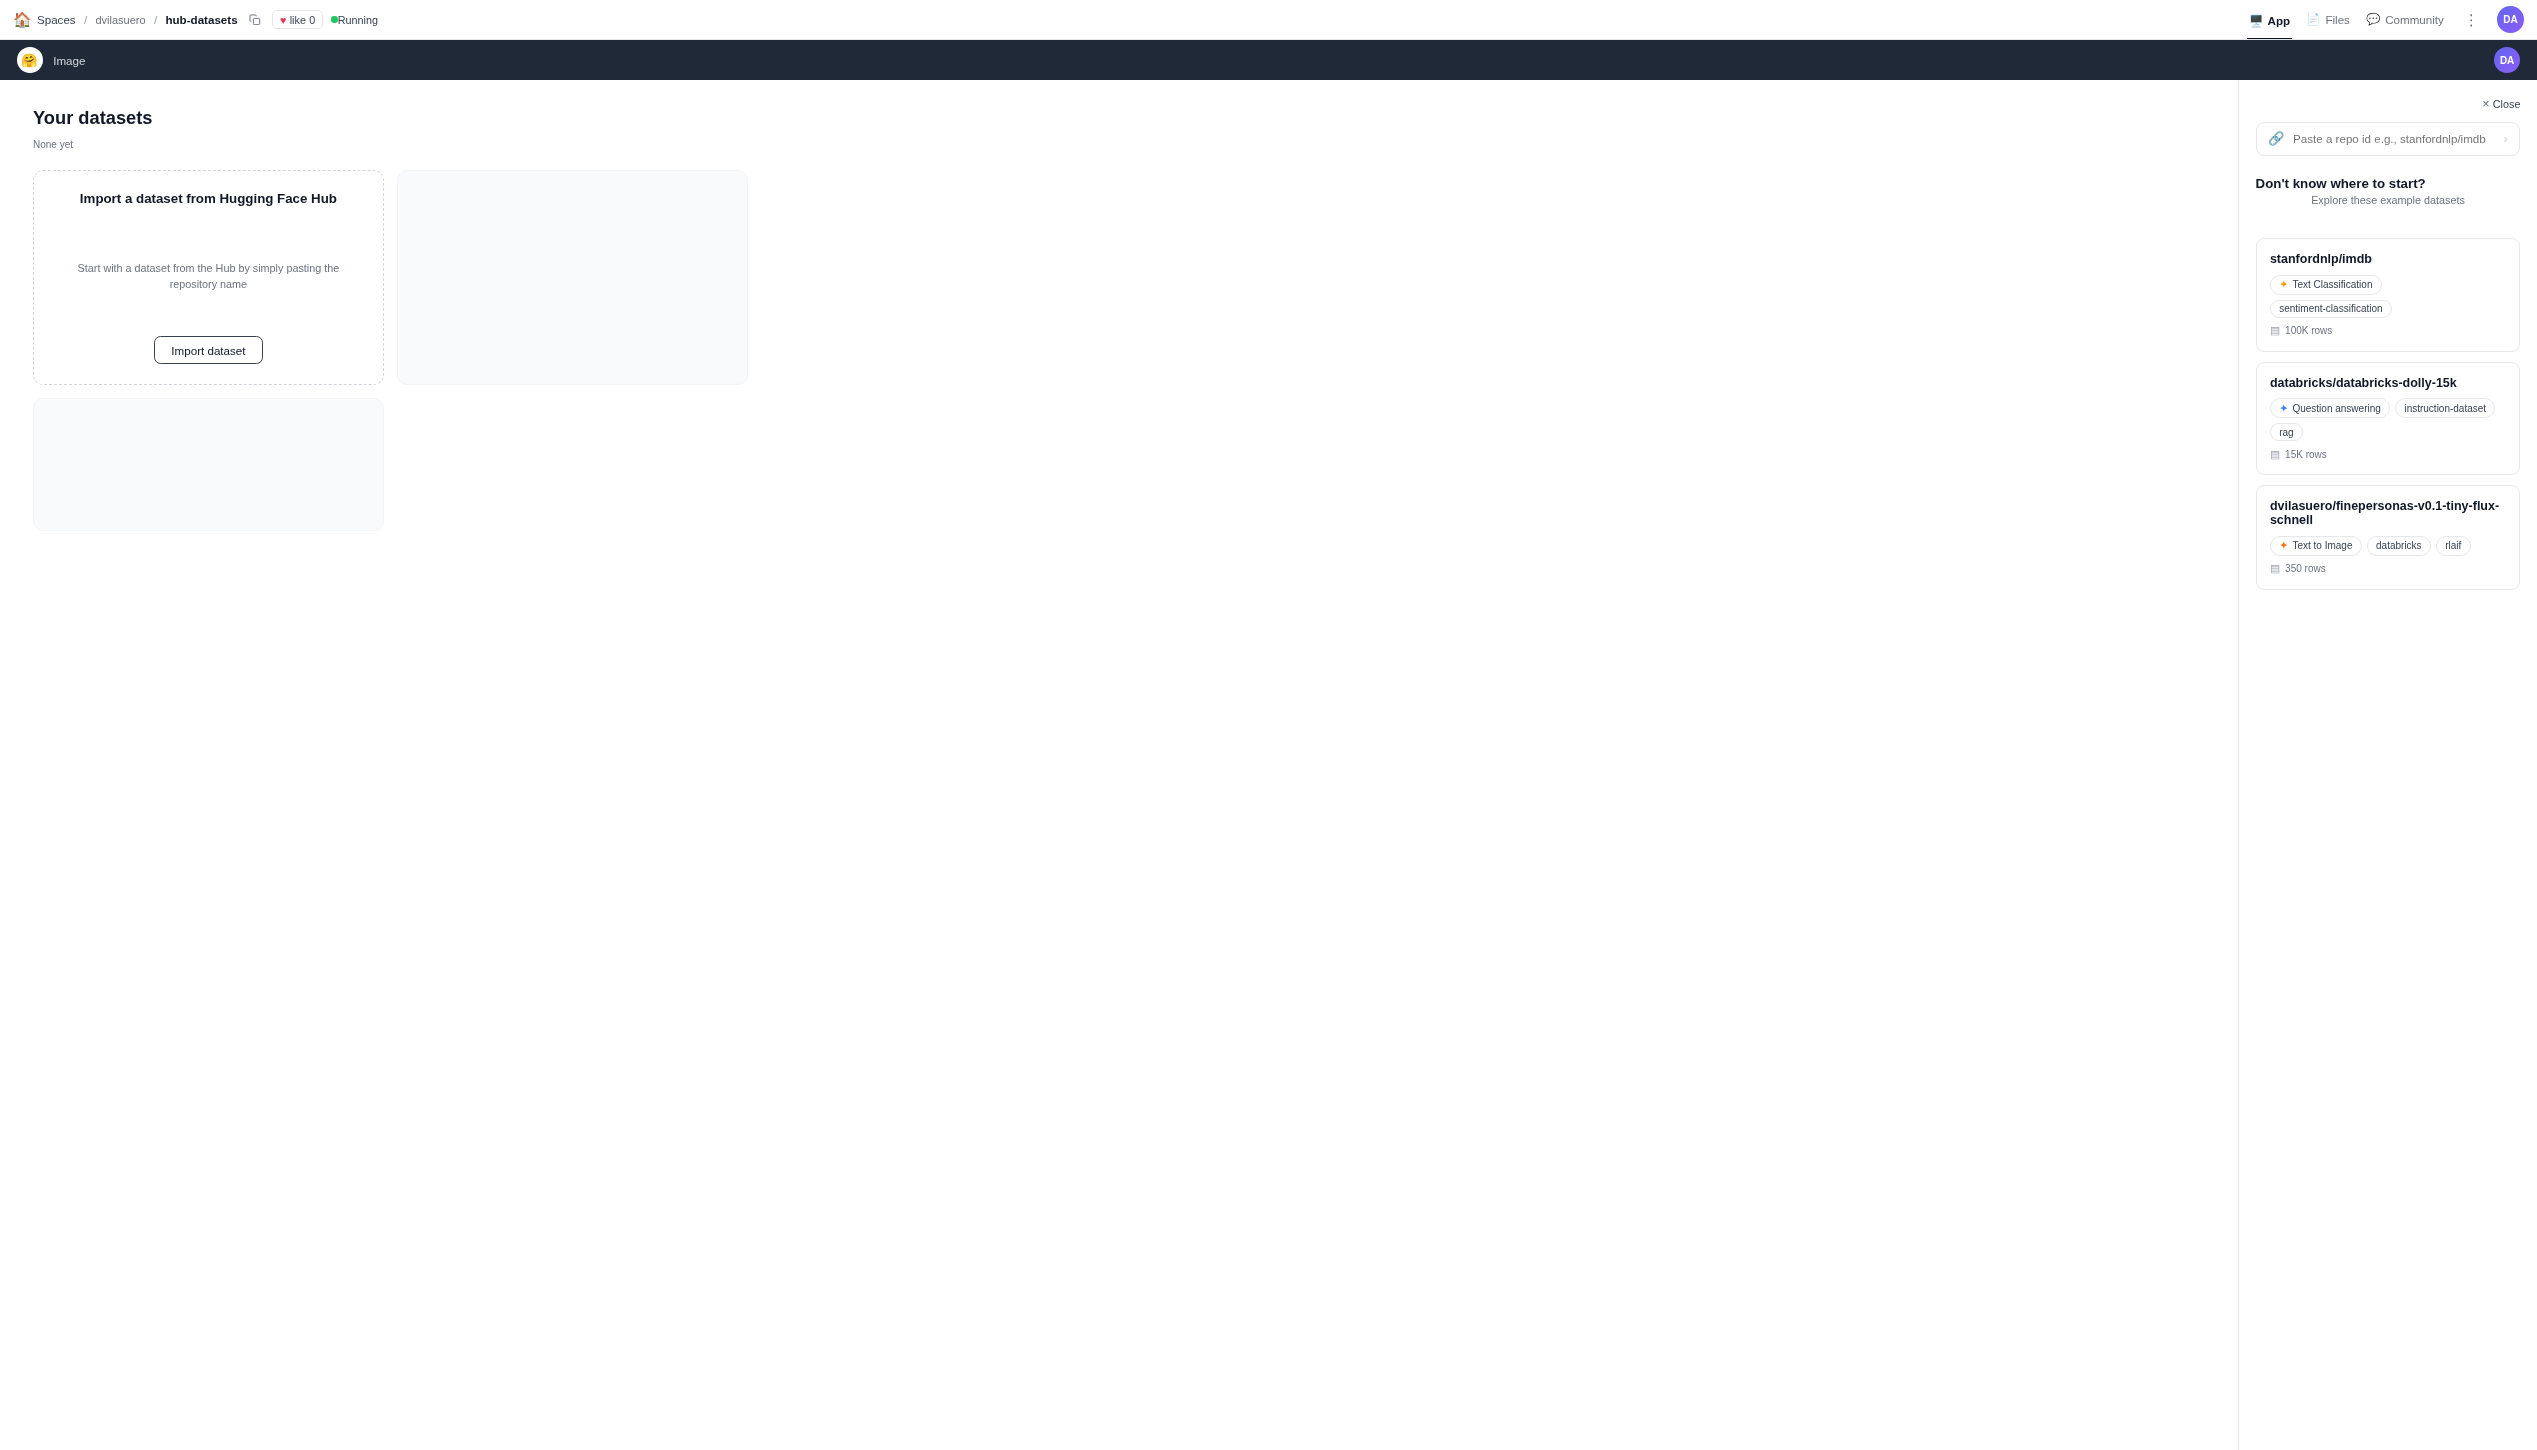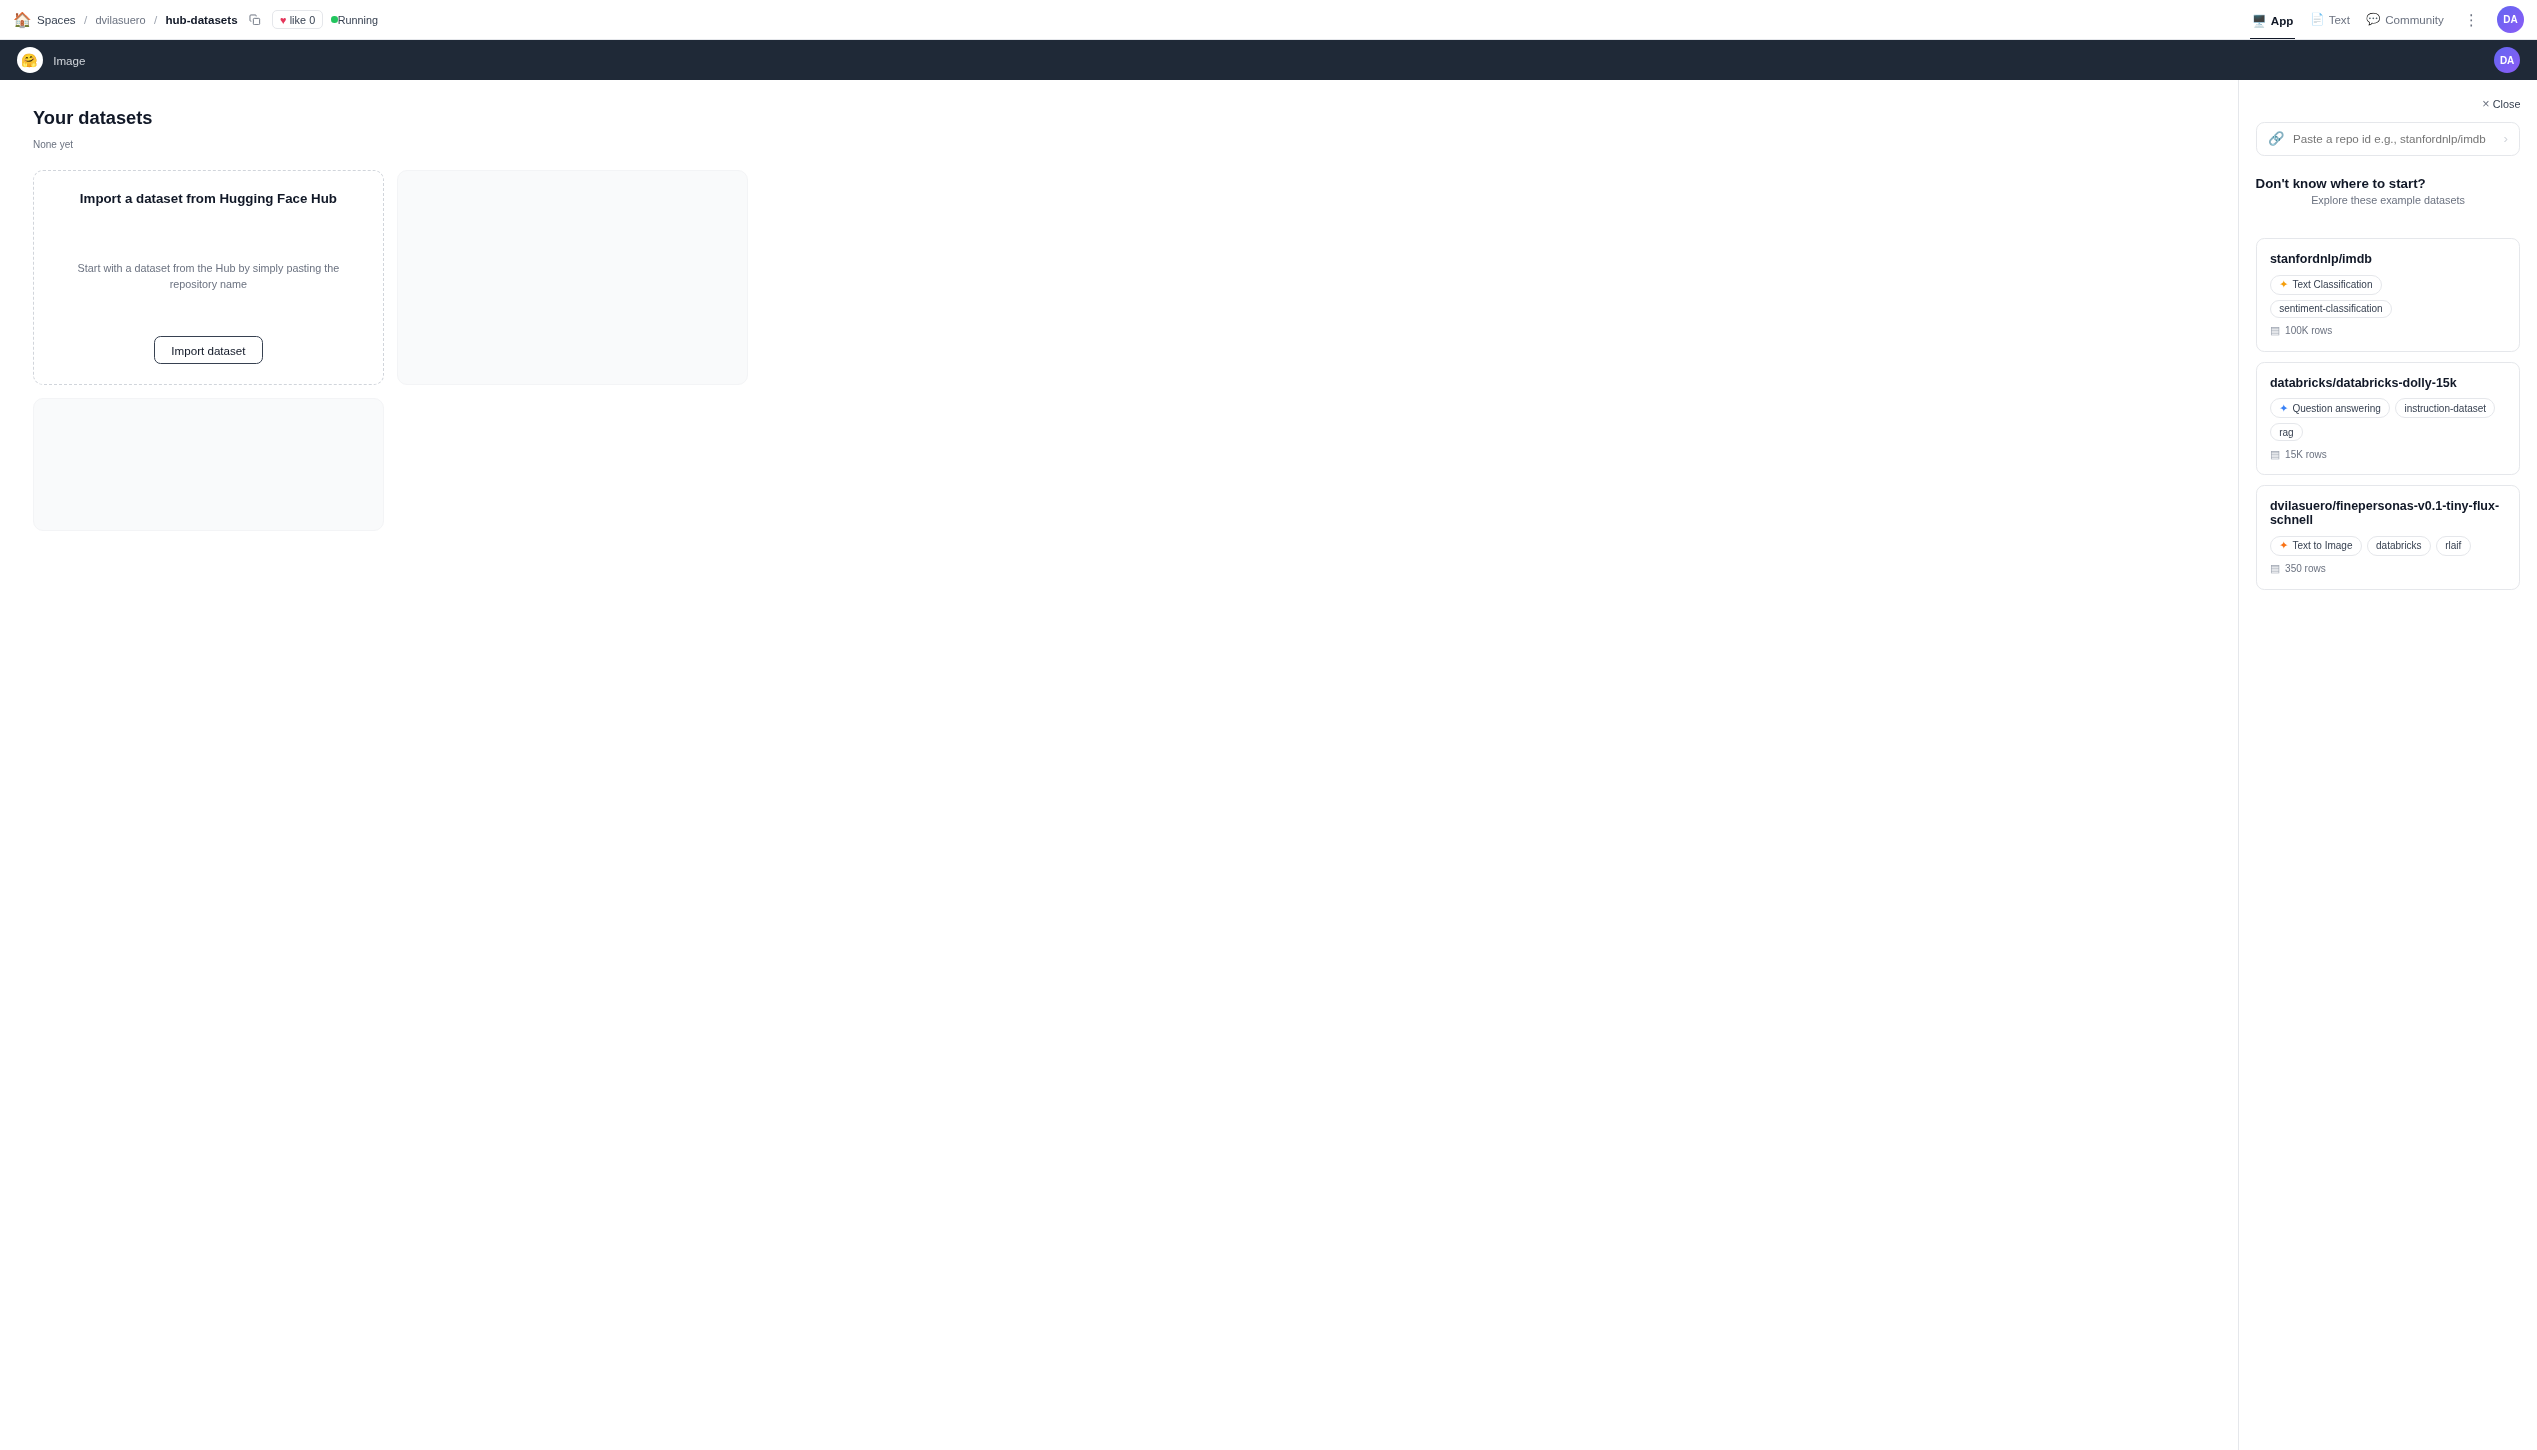--- a/index.html
+++ b/index.html
@@ -291,21 +291,21 @@
       <span>Running</span>
     </div>
   </div>
   <div class="top-nav-right">
     <div class="nav-tab active">
       <span class="nav-tab-emoji">🖥️</span>
       <span>App</span>
     </div>
     <div class="nav-tab">
       <span class="nav-tab-emoji">📄</span>
-      <span>Text</span>
+      <span>Files</span>
     </div>
     <div class="nav-tab">
       <span class="nav-tab-emoji">💬</span>
       <span>Community</span>
     </div>
     <button class="more-btn">⋮</button>
     <div class="avatar">DA</div>
   </div>
 </nav>
 

